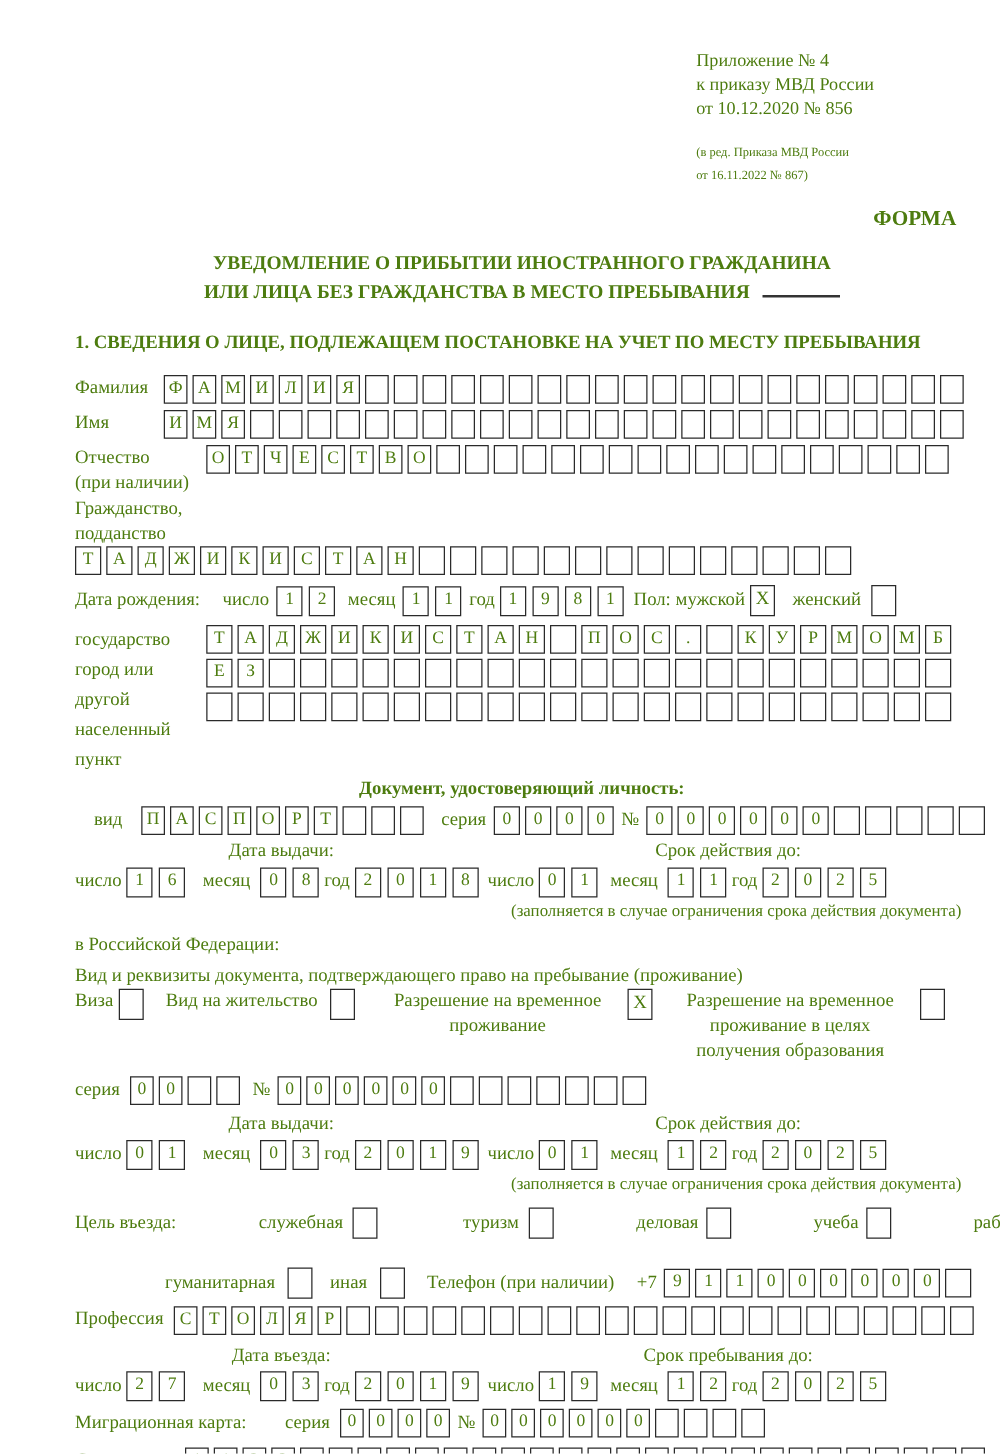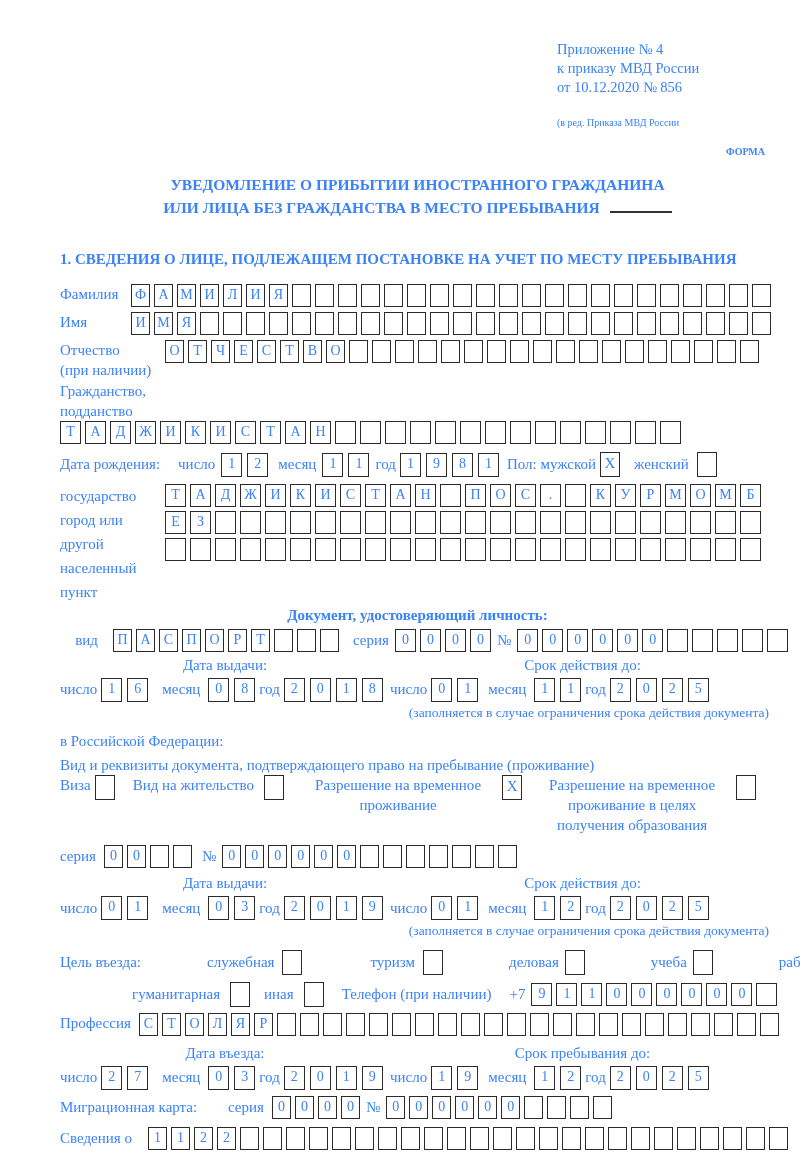--- a/index.html
+++ b/index.html
@@ -1,25 +1,25 @@
 <!DOCTYPE html>
 <html><head>
 <meta charset="utf-8">
 <style>
   html,body{margin:0;padding:0;background:#fff;}
-  .page{position:relative;width:800px;height:1163px;background:#ffffff;color:#3b82f6;
+  .page{position:relative;width:800px;height:1163px;background:#ffffff;color:#4d7c0f;
         font-family:"Liberation Serif","DejaVu Serif",serif;font-size:15px;line-height:1.25;
         box-sizing:border-box;padding:40px 25px 0 60px;overflow:hidden;}
   
   .appendix{margin-left:auto;width:218px;font-size:14.5px;line-height:19px;}
   .appendix .ed{font-size:10px;margin-top:17px;line-height:18px;}
-  .forma{text-align:right;font-weight:bold;font-size:10px;margin-top:14px;padding-right:10px;}
+  .forma{text-align:right;font-weight:bold;font-size:17px;margin-top:14px;padding-right:10px;}
   .title{text-align:center;font-weight:bold;font-size:15.5px;line-height:23px;margin-top:14px;}
   .blank-line{display:inline-block;width:62px;height:13px;border-bottom:2px solid #333;margin-left:10px;}
-  .sec{font-weight:bold;font-size:15px;margin-top:31px;margin-bottom:16px;}
+  .sec{font-weight:bold;font-size:15px;margin-top:20px;margin-bottom:16px;}
   
   .frow{display:flex;align-items:flex-start;margin-bottom:5px;}
   .flabel{flex:none;line-height:20px;}
   .w71{width:71px;} .w105{width:105px;} .w88{width:88px;} .w75{width:79px;} .w53{width:53px;text-align:center;}
   .boxrow{display:inline-flex;gap:4px;flex:none;}
   .box{box-sizing:border-box;flex:none;width:19px;height:23px;border:1.7px solid #2a2a2a;
        text-align:center;font-size:14px;line-height:19px;background:#fff;}
   .boxrow.lg .box{width:21px;}
   .boxrow.date{gap:5px;} .boxrow.date .box{width:21px;height:24px;line-height:20px;}
   .boxrow.chk .box{width:20px;height:25px;line-height:21px;font-size:15px;}
@@ -43,20 +43,21 @@
 <body>
 
 <div class="page">
 
   <div class="appendix">
     <div>Приложение № 4</div>
     <div>к приказу МВД России</div>
     <div>от 10.12.2020 № 856</div>
     <div class="ed">
       <div>(в ред. Приказа МВД России</div>
+      <div>от 16.11.2022 № 867)</div>
     </div>
   </div>
   <div class="forma">ФОРМА</div>
 
   <div class="title">
     <div>УВЕДОМЛЕНИЕ О ПРИБЫТИИ ИНОСТРАННОГО ГРАЖДАНИНА</div>
     <div><span>ИЛИ ЛИЦА БЕЗ ГРАЖДАНСТВА В МЕСТО ПРЕБЫВАНИЯ</span><span class="blank-line"></span></div>
   </div>
 
   <div class="sec">1. СВЕДЕНИЯ О ЛИЦЕ, ПОДЛЕЖАЩЕМ ПОСТАНОВКЕ НА УЧЕТ ПО МЕСТУ ПРЕБЫВАНИЯ</div>
@@ -538,21 +539,21 @@
             <span class="box">2</span>
             <span class="box">0</span>
             <span class="box">2</span>
             <span class="box">5</span>
           </span>
       </div>
     </div>
   </div>
   <div class="note">(заполняется в случае ограничения срока действия документа)</div>
 
-  <div class="inl" style="margin-bottom:7px;gap:30px;">
+  <div class="inl" style="margin-bottom:23px;gap:30px;">
     <span>Цель въезда:</span>
       <span class="gap6"></span>
     <span class="purpose-item">
       <span>служебная</span>
         <span class="gap8"></span>
       <span class="boxrow chk">
           <span class="box"></span>
         </span>
     </span>
       <span class="gap8"></span>

